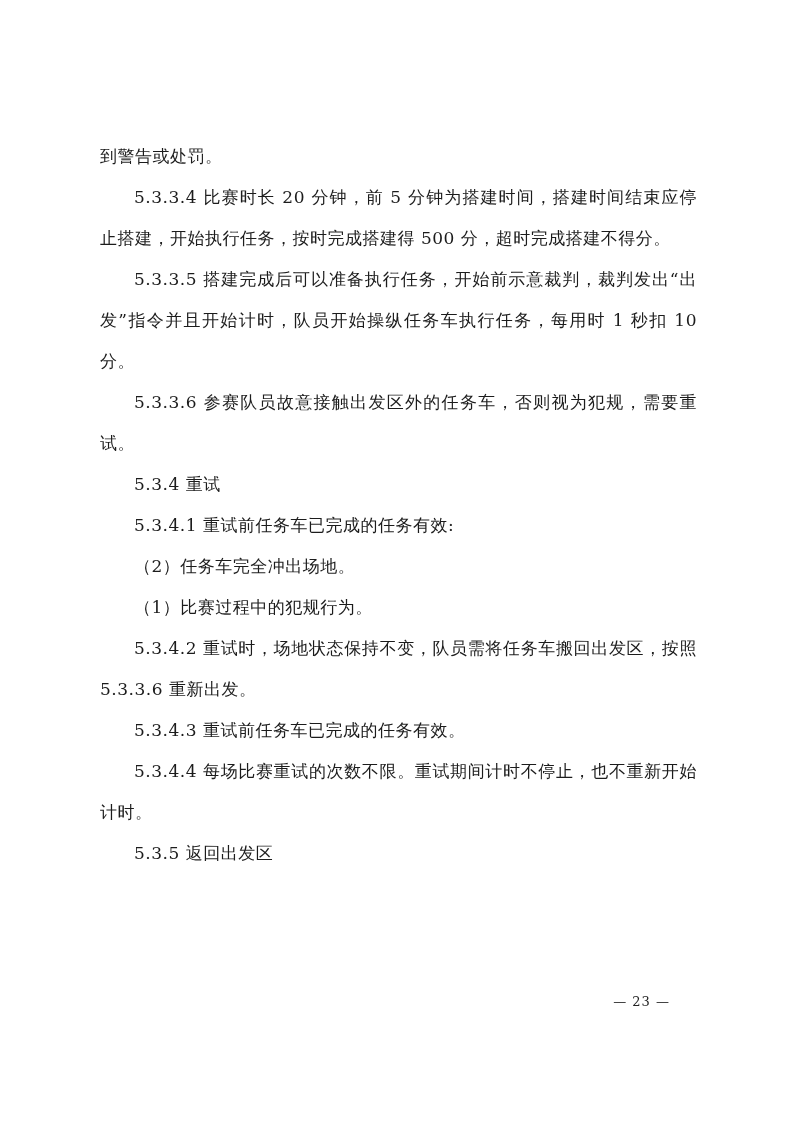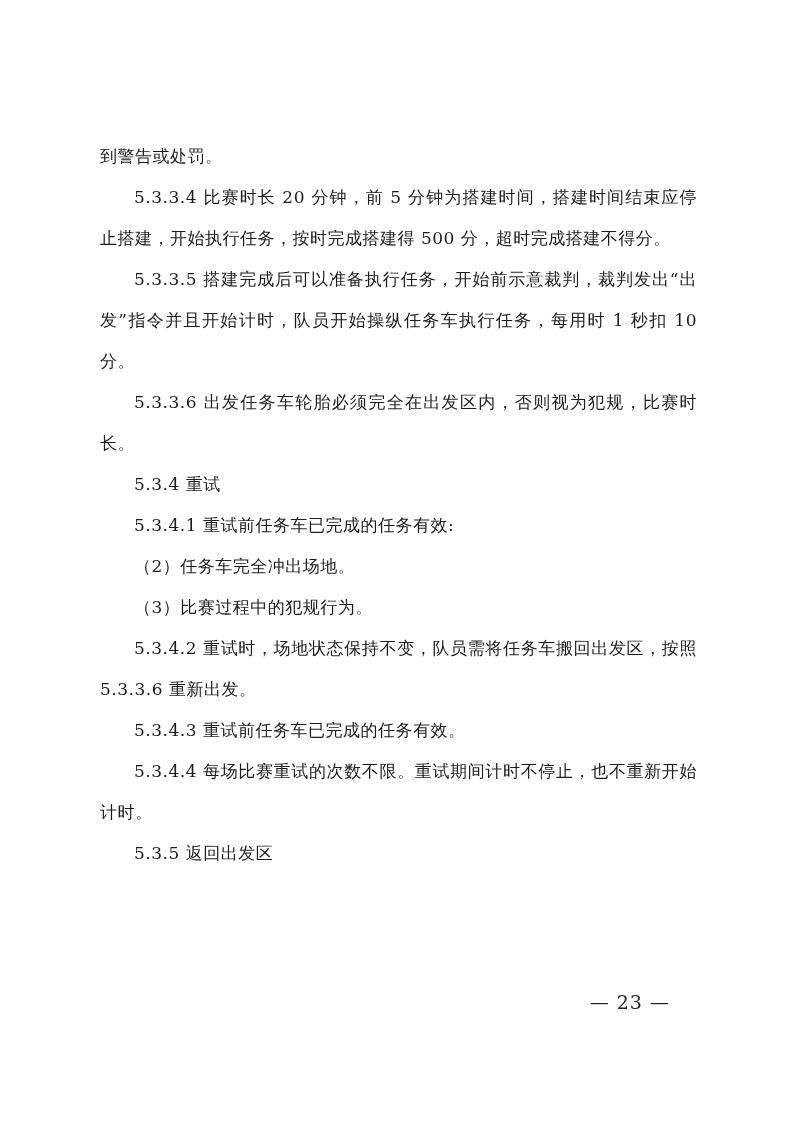--- a/index.html
+++ b/index.html
@@ -37,39 +37,39 @@
     letter-spacing: 0.5px;
     word-break: break-all;
   }
   .para.indent {
     text-indent: 2em;
   }
   .page-number {
     position: absolute;
     top: 991px;
     right: 124px;
-    font-size: 19px;
+    font-size: 13px;
     line-height: 22px;
     color: #222222;
     letter-spacing: 1px;
     white-space: nowrap;
   }
 </style>
 </head>
 <body>
 
 <div class="page">
   <div class="content">
     <p class="para">到警告或处罚。</p>
     <p class="para indent">5.3.3.4 比赛时长 20 分钟，前 5 分钟为搭建时间，搭建时间结束应停止搭建，开始执行任务，按时完成搭建得 500 分，超时完成搭建不得分。</p>
     <p class="para indent">5.3.3.5 搭建完成后可以准备执行任务，开始前示意裁判，裁判发出“出发”指令并且开始计时，队员开始操纵任务车执行任务，每用时 1 秒扣 10 分。</p>
-    <p class="para indent">5.3.3.6 出发任务车轮胎必须完全在出发区内，否则视为犯规，比赛时长。</p>
+    <p class="para indent">5.3.3.6 参赛队员故意接触出发区外的任务车，否则视为犯规，需要重试。</p>
     <p class="para indent">5.3.4 重试</p>
     <p class="para indent">5.3.4.1 重试前任务车已完成的任务有效:</p>
     <p class="para indent">（2）任务车完全冲出场地。</p>
-    <p class="para indent">（3）比赛过程中的犯规行为。</p>
+    <p class="para indent">（1）比赛过程中的犯规行为。</p>
     <p class="para indent">5.3.4.2 重试时，场地状态保持不变，队员需将任务车搬回出发区，按照 5.3.3.6 重新出发。</p>
     <p class="para indent">5.3.4.3 重试前任务车已完成的任务有效。</p>
     <p class="para indent">5.3.4.4 每场比赛重试的次数不限。重试期间计时不停止，也不重新开始计时。</p>
     <p class="para indent">5.3.5 返回出发区</p>
   </div>
   <div class="page-number">— 23 —</div>
 </div>
 
 </body></html>

